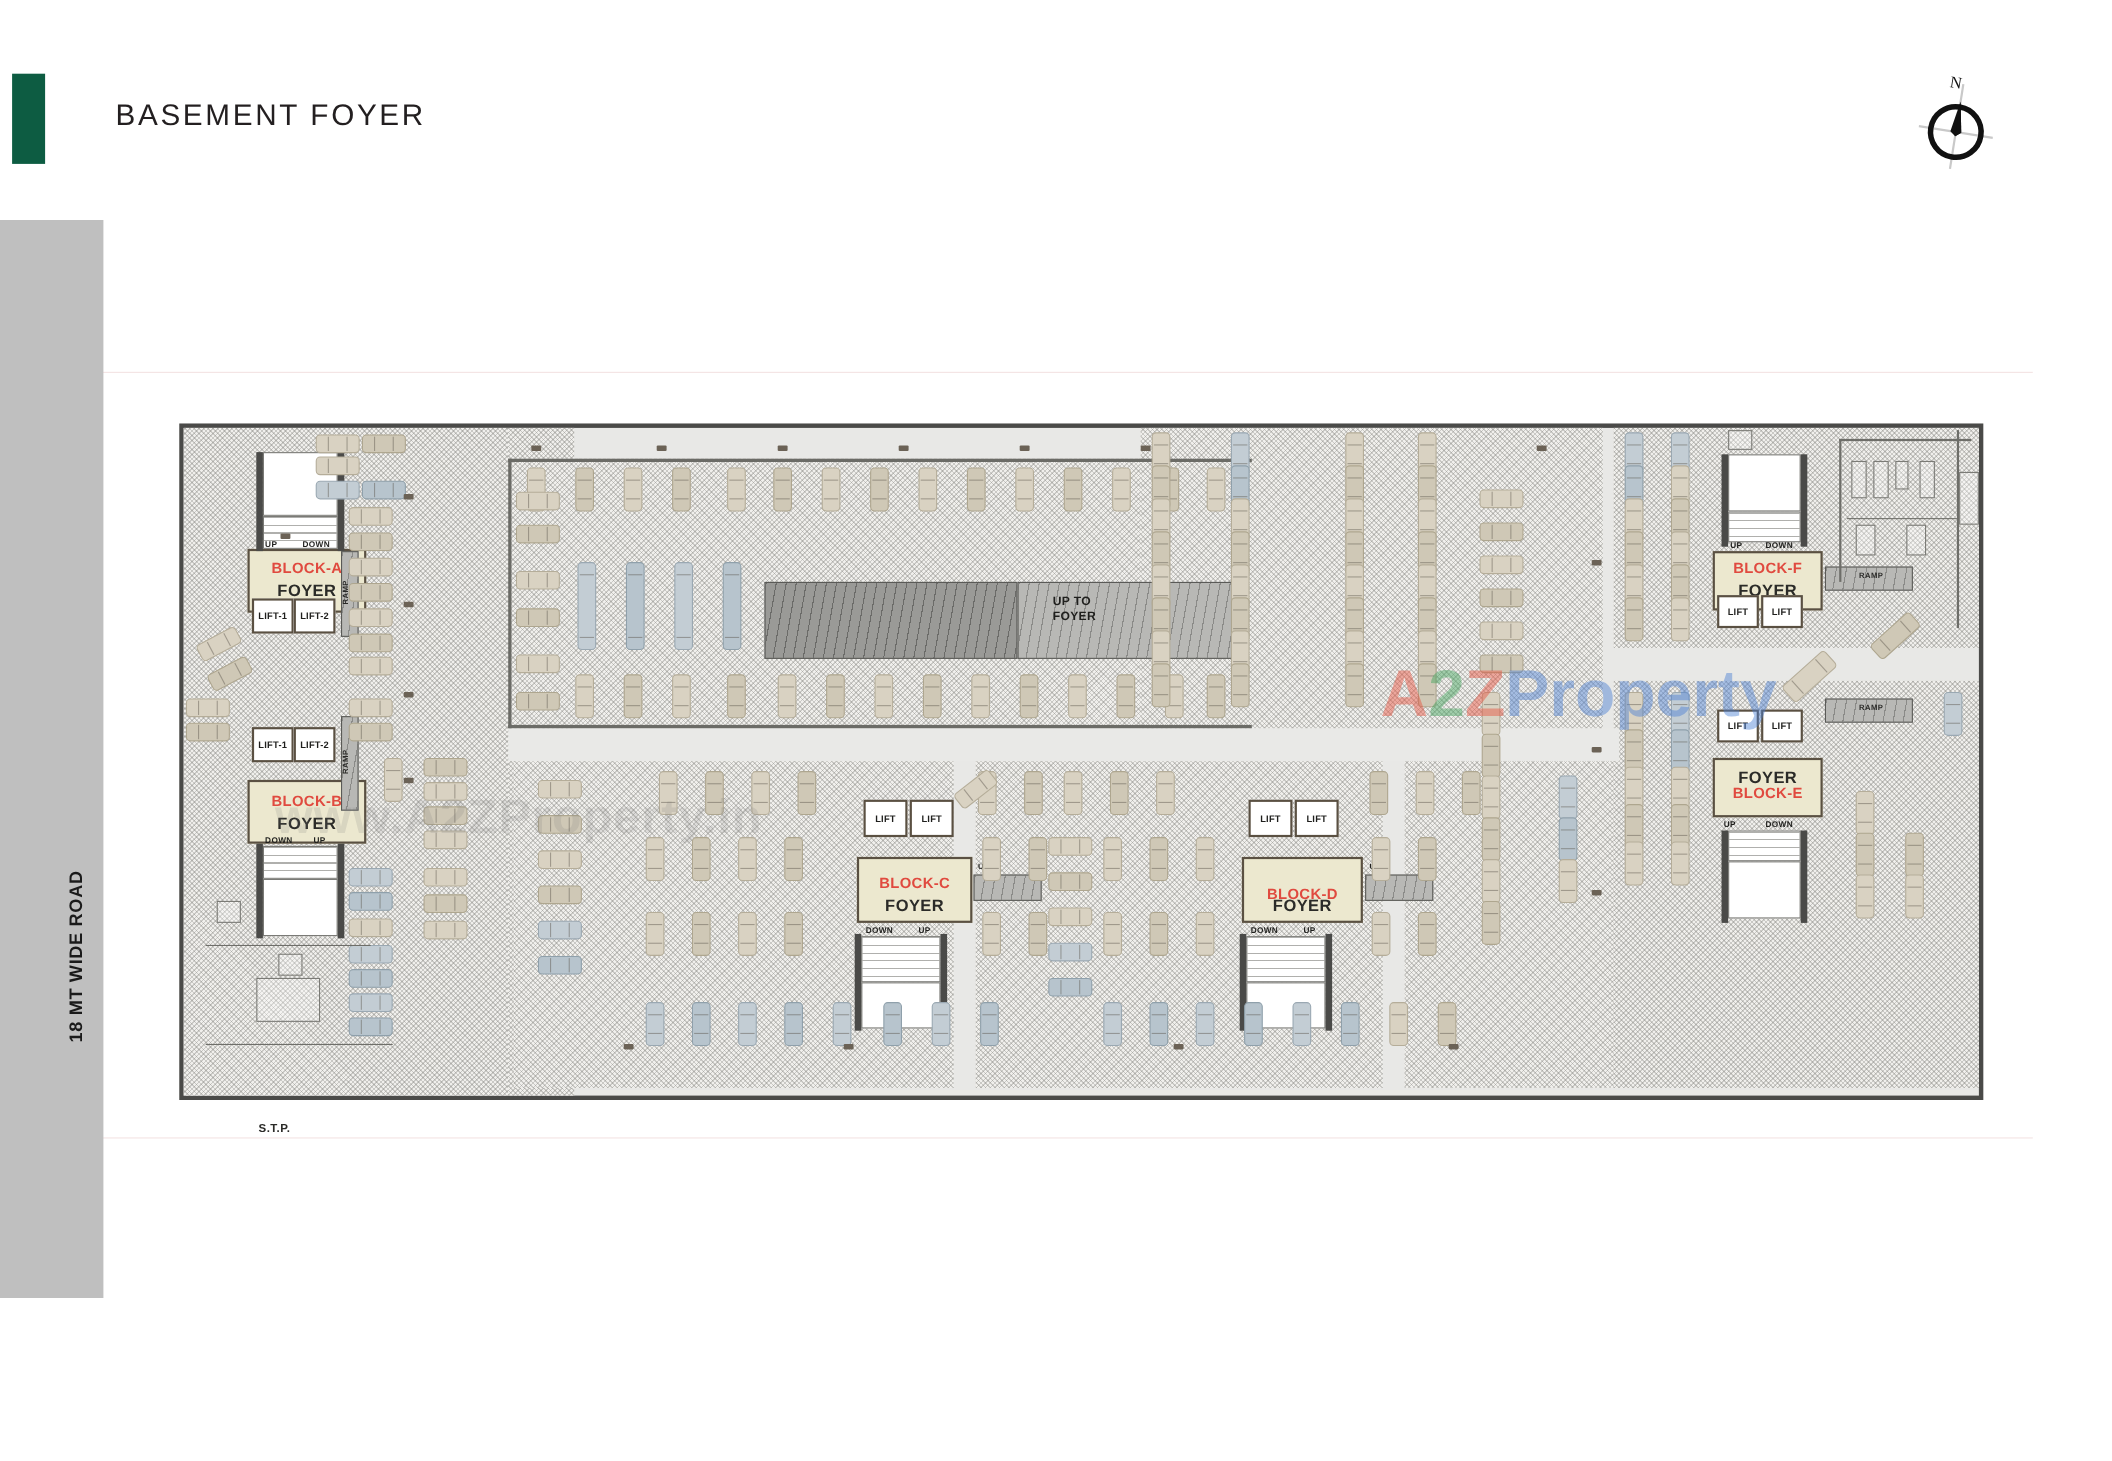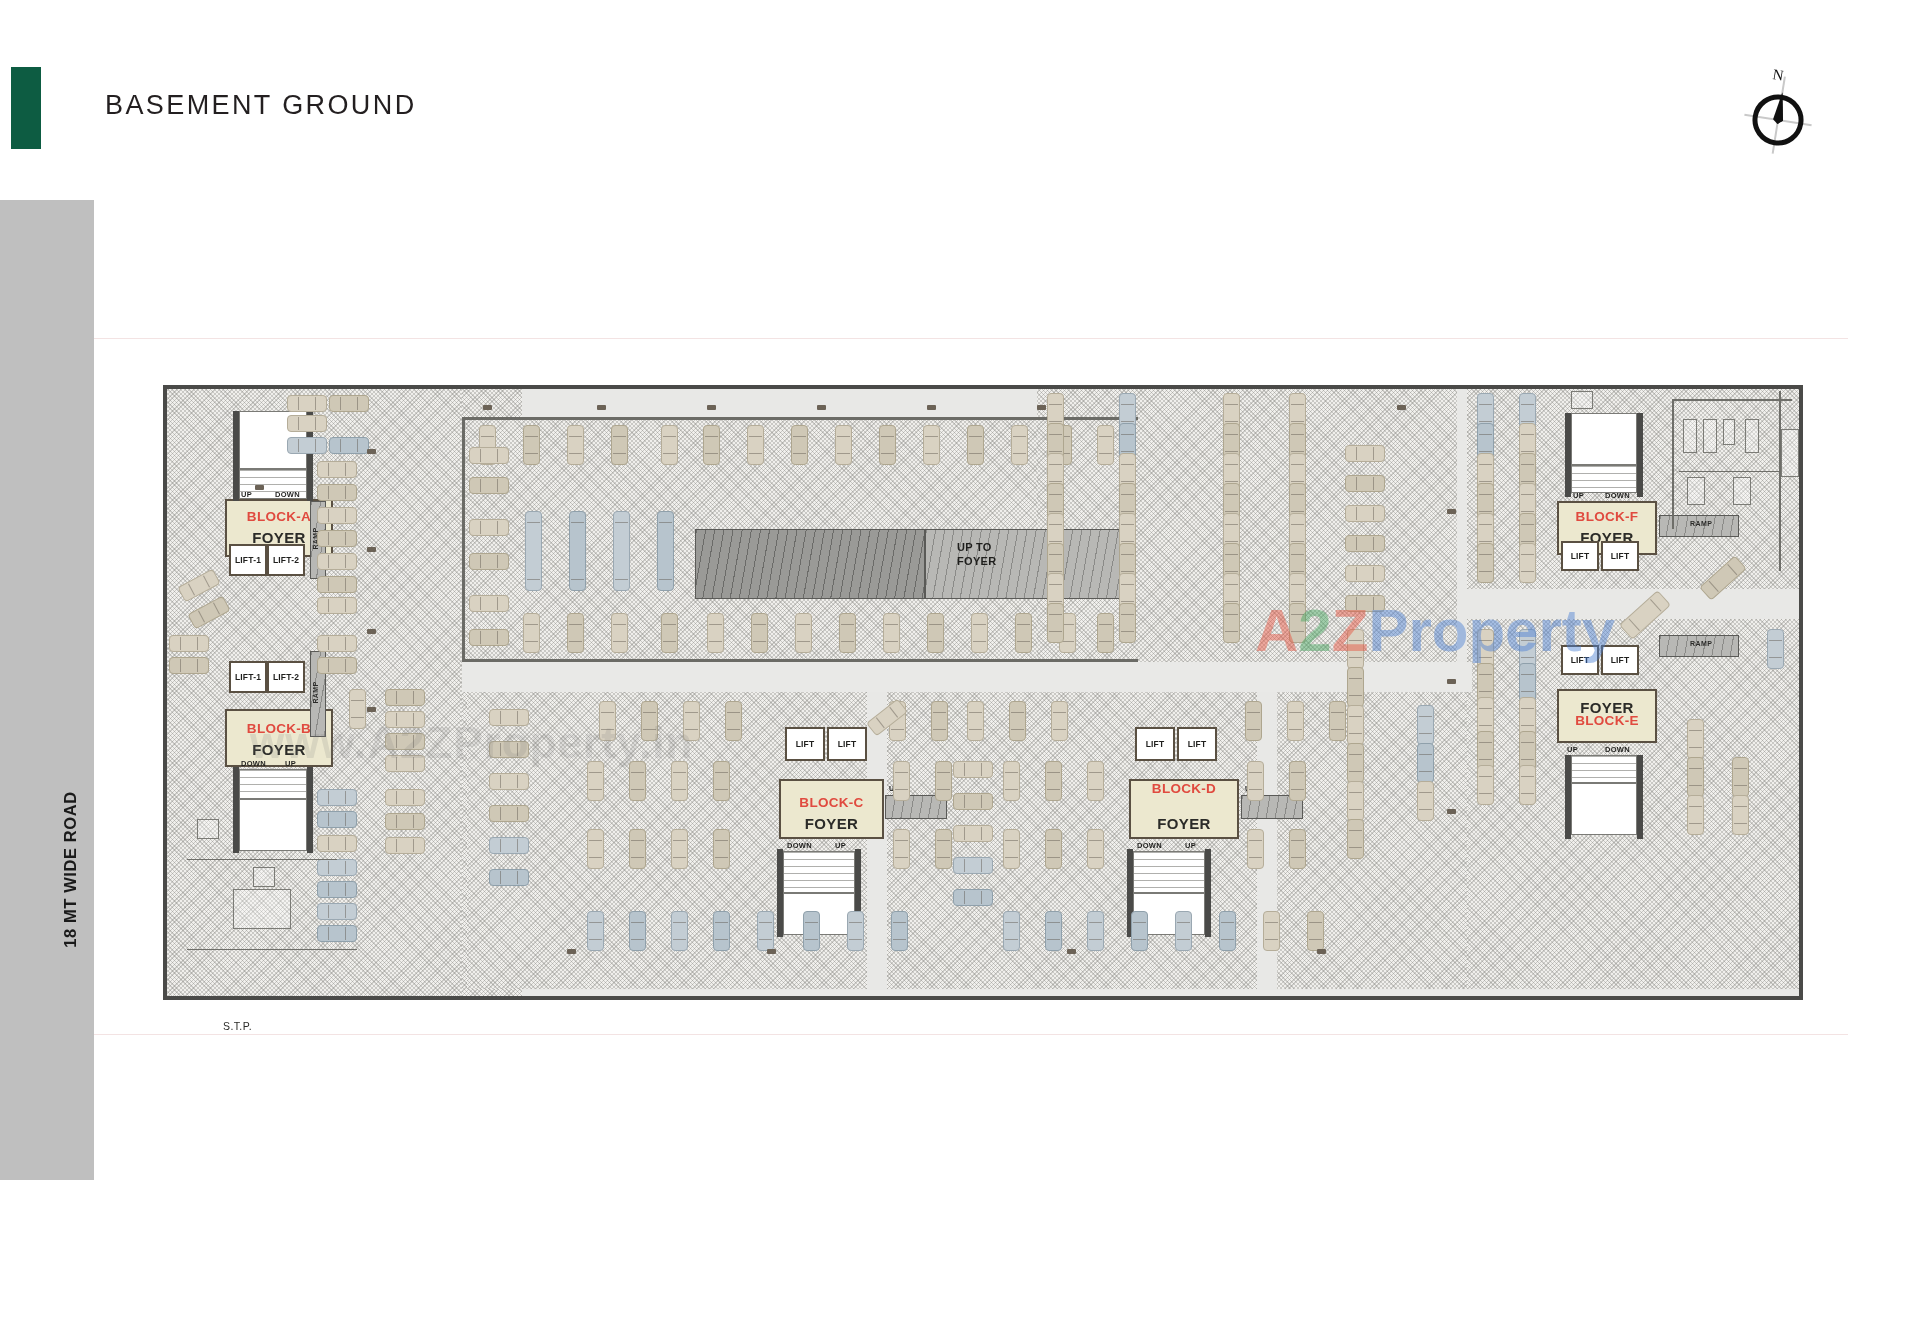--- a/index.html
+++ b/index.html
@@ -134,22 +134,22 @@
     white-space:nowrap;
   }
 
   #up-to-ground{
     position:absolute;left:957px;top:540px;
     font-size:11px;line-height:14px;font-weight:600;color:#1f1f1d;letter-spacing:.3px;
     text-align:left;
   }
 
   #stp-label{
-    position:absolute;left:180px;top:1020px;
-    font-size:10.5px;font-weight:400;color:#2b2b28;letter-spacing:.4px;padding-left:43px;
+    position:absolute;left:192px;top:1020px;
+    font-size:10.5px;font-weight:700;color:#2b2b28;letter-spacing:.4px;padding-left:43px;
   }
 
   
   .svc{position:absolute;border:1px solid #7b7b76;box-sizing:border-box;background:rgba(255,255,255,.28);}
   .svc-line{position:absolute;background:#6e6e69;}
 
   
   #wm-url{
     position:absolute;left:250px;top:718px;
     font-size:44px;font-weight:700;color:rgba(120,120,118,.17);
@@ -162,21 +162,21 @@
   }
   #wm-logo .a{color:#e8503c;} #wm-logo .n2{color:#3fa35a;}
   #wm-logo .z{color:#e8503c;}
   #wm-logo .p{color:#4a7fd4;}
 </style>
 </head>
 <body>
 
 <div id="header-bar">
   <div id="title-accent"></div>
-  <div id="page-title">BASEMENT GROUND</div>
+  <div id="page-title">BASEMENT FOYER</div>
 
   <div id="compass">
     <svg width="80" height="95" viewBox="0 0 80 95">
       <g transform="rotate(9 40 58)">
         <line x1="40" y1="14" x2="40" y2="92" stroke="#c9c9c9" stroke-width="2"></line>
         <line x1="6" y1="58" x2="74" y2="58" stroke="#c9c9c9" stroke-width="2"></line>
         <circle cx="40" cy="58" r="23" fill="none" stroke="#111111" stroke-width="5"></circle>
         <polygon points="40,30 45,58 40,62 35,58" fill="#111111"></polygon>
         <polygon points="40,30 45,58 40,62" fill="#111111"></polygon>
       </g>
@@ -512,21 +512,21 @@
   <div class="car v blue2" style="left:636px;top:522px;"></div>
   <div class="car v blue" style="left:680px;top:522px;"></div>
   <div class="car v blue2" style="left:724px;top:522px;"></div>
 
   <div class="car v tan" style="left:726px;top:440px;"></div>
   <div class="car v tan2" style="left:768px;top:440px;"></div>
   <div class="car v tan" style="left:726px;top:372px;"></div>
   <div class="car v tan2" style="left:768px;top:372px;"></div>
 
   <div class="core" style="left:962px;top:390px;width:110px;height:60px;">
-    <div class="core-label" style="top:0;">BLOCK-D</div>
+    <div class="core-label" style="top:24px;">BLOCK-D</div>
     <div class="core-foyer" style="top:34px;">FOYER</div>
   </div>
   <div class="liftbox" style="left:968px;top:338px;width:40px;height:34px;">LIFT</div>
   <div class="liftbox" style="left:1010px;top:338px;width:40px;height:34px;">LIFT</div>
   <div class="ud" style="left:970px;top:452px;">DOWN</div>
   <div class="ud" style="left:1018px;top:452px;">UP</div>
   <div class="stair" style="left:966px;top:462px;width:72px;height:42px;"></div>
   <div class="stair blank" style="left:966px;top:504px;width:72px;height:42px;"></div>
   <div class="wall" style="left:960px;top:460px;width:6px;height:88px;"></div>
   <div class="wall" style="left:1038px;top:460px;width:6px;height:88px;"></div>

